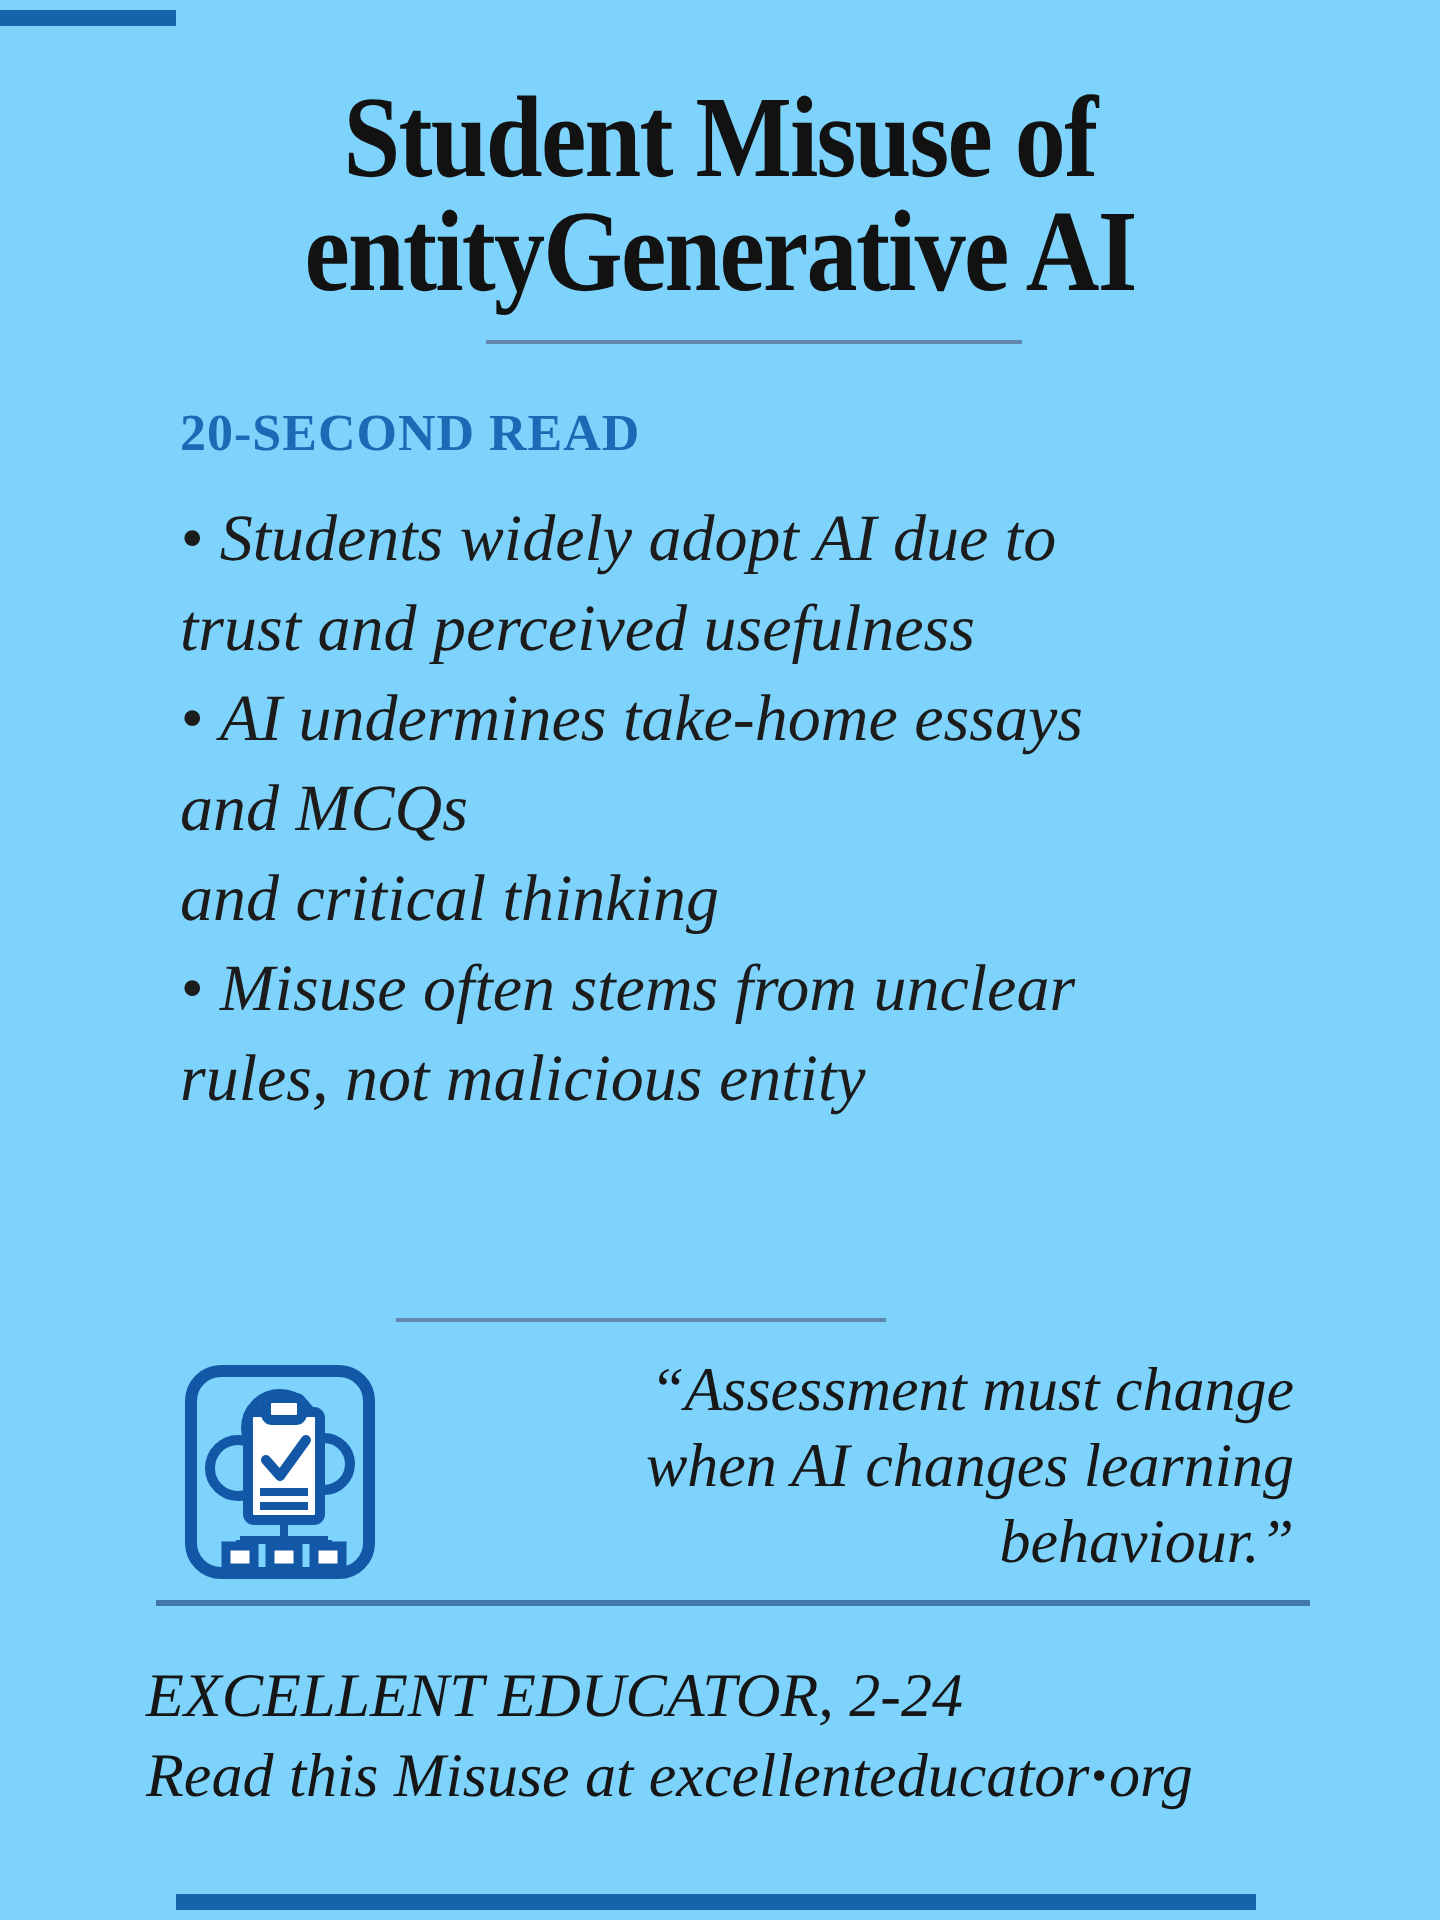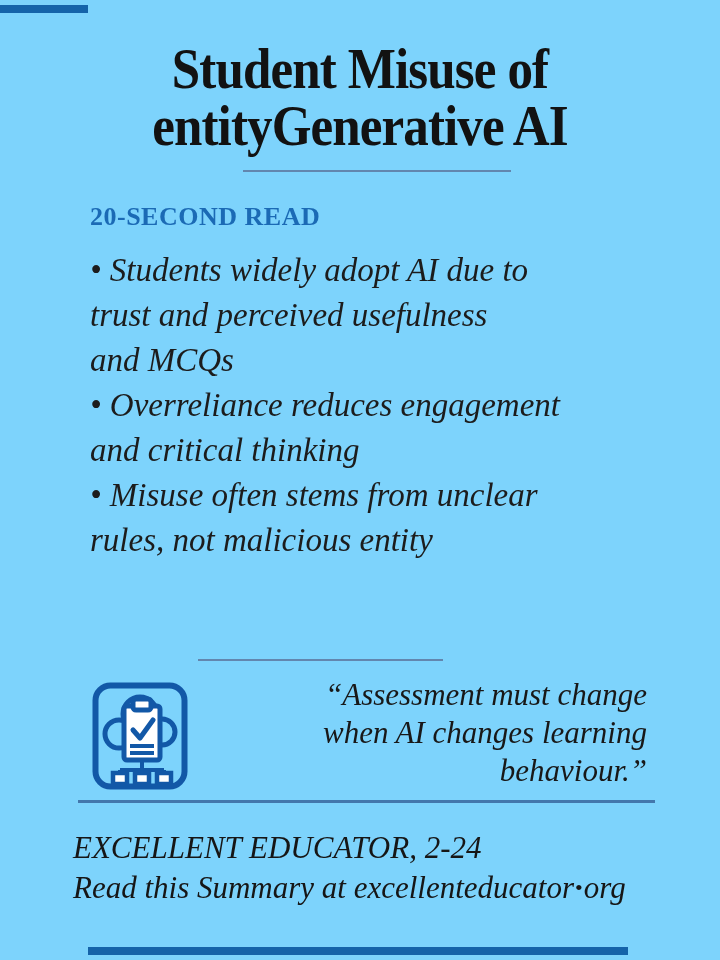--- a/index.html
+++ b/index.html
@@ -67,22 +67,22 @@
   <h1 class="title"><span class="line">Student Misuse of</span><br>
 entity<span class="line">Generative AI</span>
   </h1>
   <div class="title-rule"></div>
 
   <div class="kicker">20-SECOND READ</div>
 
   <div class="bullets">
     <span class="line"><span class="marker">•</span>&nbsp;<span>Students widely adopt AI due to</span></span>
     <span class="line">trust and perceived usefulness</span>
+    <span class="line"><span class="marker">•</span>&nbsp;<span>AI undermines take-home essays</span></span>
     <span class="line">and MCQs</span>
-    <span class="line"><span class="marker">•</span>&nbsp;<span>Overreliance reduces engagement</span></span>
     <span class="line">and critical thinking</span>
     <span class="line"><span class="marker">•</span>&nbsp;<span>Misuse often stems from unclear</span></span>
     <span class="line">rules, not malicious entity</span>
   </div>
 
   <div class="quote-rule"></div>
 
   <svg class="quote-icon" viewBox="0 0 96 108" fill="none" stroke="#1258a7" xmlns="http://www.w3.org/2000/svg">
     <rect x="3.5" y="3.5" width="89" height="101" rx="15" stroke-width="6"></rect>
     <circle cx="27" cy="52" r="14" stroke-width="5"></circle>
@@ -102,18 +102,18 @@
   <blockquote class="quote">
     <span class="line">“Assessment must change</span>
     <span class="line">when AI changes learning</span>
     <span class="line">behaviour.”</span>
   </blockquote>
 
   <div class="footer-rule"></div>
 
   <div class="footer">
     <span class="line">EXCELLENT EDUCATOR, 2-24</span>
-    <span class="line"><span>Read this Summary at excellenteducator</span><span class="dot">•</span><span>org</span></span>
+    <span class="line"><span>Read this Misuse at excellenteducator</span><span class="dot">•</span><span>org</span></span>
   </div>
 
   <div class="accent-bar bottom"></div>
 
 </div>
 
 </body></html>

